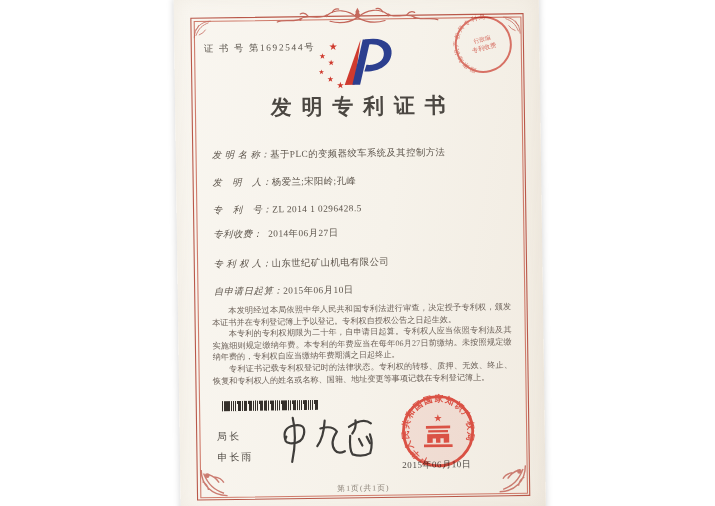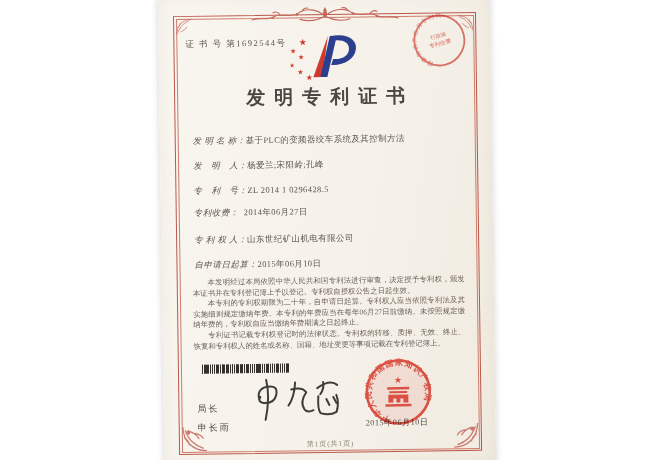--- a/index.html
+++ b/index.html
@@ -42,21 +42,21 @@
     font-size:7.4px;line-height:10.6px;color:#6e635b;text-align:justify;
   }
   .paras p{margin:0;text-indent:2em;}
   .barcode{
     position:absolute;left:23px;top:348px;width:88px;height:9px;
     background:
       repeating-linear-gradient(90deg,#35302b 0 1px,transparent 1px 2px),
       repeating-linear-gradient(90deg,#35302b 0 1px,transparent 1px 5px),
       repeating-linear-gradient(90deg,transparent 0 3px,#35302b 3px 4px,transparent 4px 9px);
   }
-  .director{position:absolute;left:18px;top:386px;font-size:9px;color:#4f4a44;letter-spacing:2px;}
+  .director{position:absolute;left:18px;top:374px;font-size:9px;color:#4f4a44;letter-spacing:2px;}
   .director div{margin-bottom:6px;}
   .signature{position:absolute;left:68px;top:358px;}
   .seal-date{position:absolute;left:186px;top:403px;font-size:8.2px;color:#4f4a45;letter-spacing:.5px;white-space:nowrap;}
   .main-seal{position:absolute;left:184px;top:343px;mix-blend-mode:multiply;opacity:.92;}
   .fee-stamp{position:absolute;left:237px;top:-1px;transform:rotate(-14deg);mix-blend-mode:multiply;opacity:.85;}
   .footer{
     position:absolute;left:0;right:0;top:424px;text-align:center;
     font-size:7px;color:#8a8076;letter-spacing:1px;
   }
 </style>

